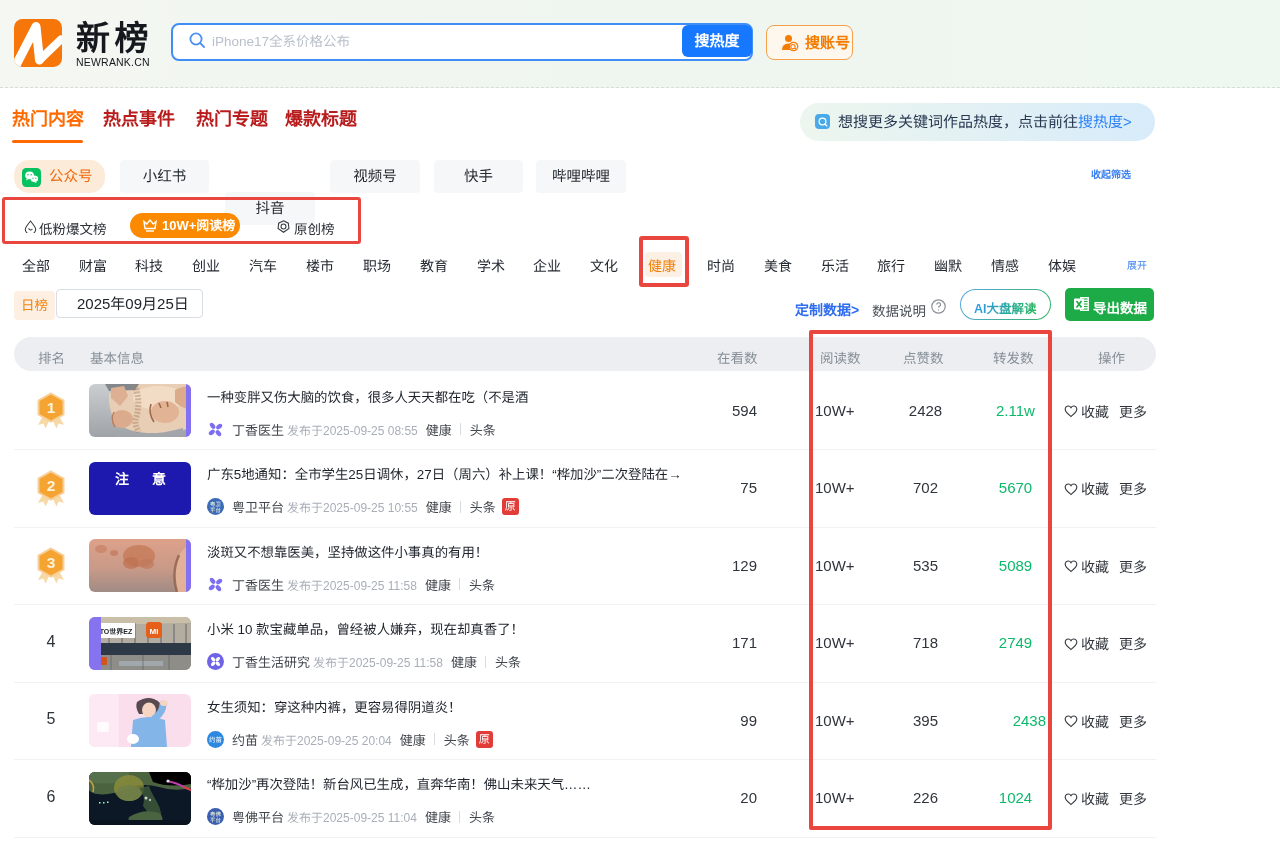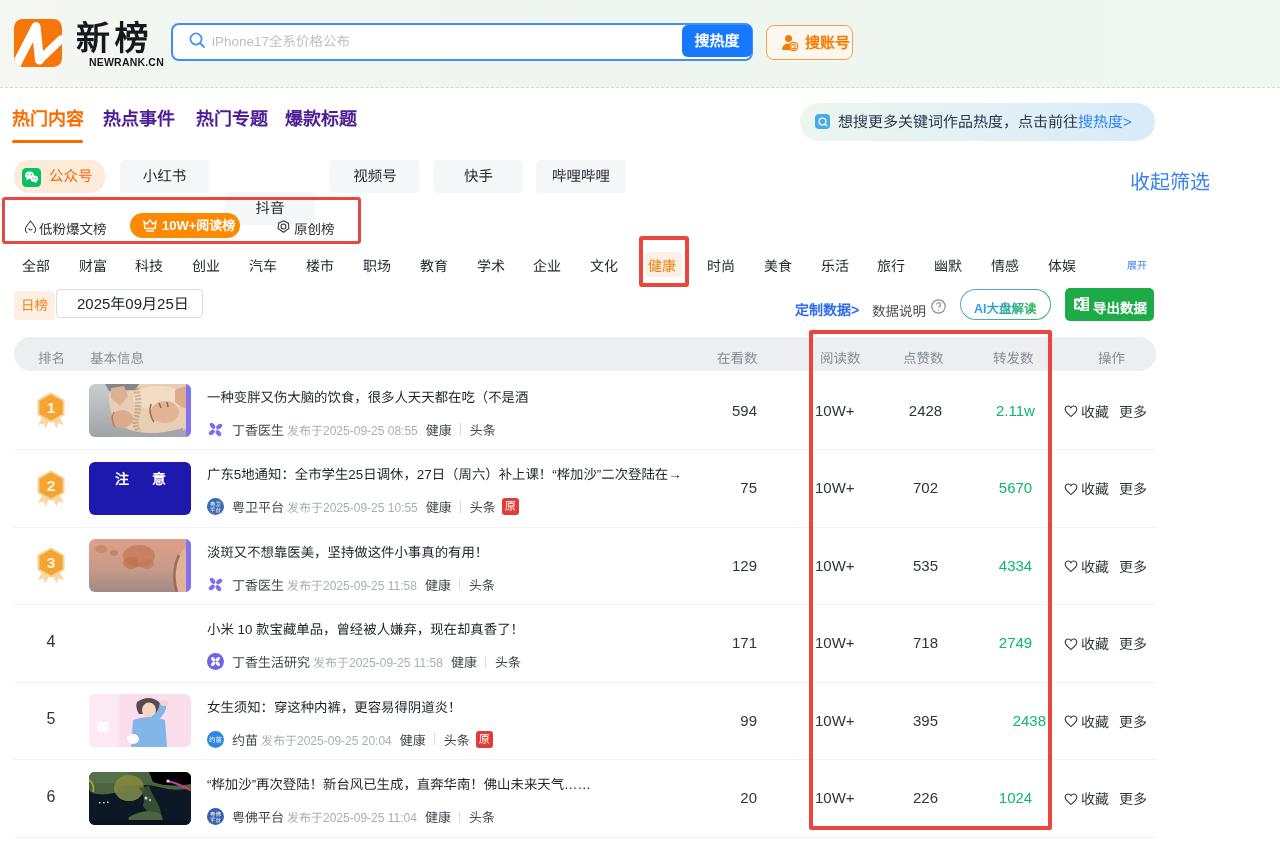--- a/index.html
+++ b/index.html
@@ -4,21 +4,21 @@
 <style>
 *{margin:0;padding:0;box-sizing:border-box;font-family:"Liberation Sans",sans-serif;}
 html,body{width:1280px;height:851px;background:#fff;overflow:hidden;}
 .abs{position:absolute;}
 body{position:relative;}
 .hdr{left:0;top:0;width:1280px;height:88px;background:linear-gradient(90deg,#f4f7f2 0%,#eff5ef 45%,#eff7f1 100%);border-bottom:1px dashed #d5ddd5;}
 .srch{left:171px;top:23px;width:582px;height:38px;background:#fff;border:2px solid #3f8ef8;border-radius:8px;}
 .ph{left:212px;top:27px;width:300px;height:30px;line-height:30px;font-size:13.5px;color:#b9c0ca;}
 .btn-hot{left:682px;top:25px;width:70px;height:32px;background:#1677ff;border-radius:6px;color:#fff;font-size:15px;font-weight:bold;text-align:center;line-height:32px;}
 .btn-acct{left:766px;top:25px;width:87px;height:35px;border:1px solid #f6a04b;background:#fdf7ee;border-radius:8px;color:#f57c00;font-size:15px;font-weight:bold;line-height:33px;padding-left:38px;}
-.nav{top:104px;font-size:18px;font-weight:bold;color:#4c1d95;letter-spacing:0;}
+.nav{top:104px;font-size:18px;font-weight:bold;color:#b91c1c;letter-spacing:0;}
 .nav.on{color:#ff6a00;}
 .navline{left:12px;top:140px;width:71px;height:3px;background:#ff6a00;border-radius:2px;}
 .banner{left:800px;top:103px;width:355px;height:38px;border-radius:19px;background:linear-gradient(90deg,#edf6ee,#d7ebfa);line-height:38px;padding-left:38px;font-size:15px;color:#273750;}
 .banner b{color:#2e82f5;font-weight:normal;}
 .tab{top:160px;height:33px;background:#f6f7f9;border-radius:4px;text-align:center;line-height:33px;font-size:14.5px;color:#262b33;}
 .tab.gzh{background:#fcebd9;color:#f06a0c;text-align:left;border-radius:15px;}
 .blue{color:#3a80f0;}
 .redbox{border:3px solid #e8463f;border-radius:3px;z-index:50;}
 .fitem{top:218px;font-size:13.5px;color:#2b3036;}
 .obtn{left:130px;top:213px;width:110px;height:25px;background:#fc8a00;border-radius:13px;color:#fff;font-weight:bold;font-size:13px;line-height:25px;padding-left:32px;}
@@ -53,21 +53,21 @@
         <rect x="0" y="0" width="48" height="48" rx="8.5"></rect>
       </clipPath>
     </defs>
 <rect x="0" y="0" width="48" height="48" rx="8.5" fill="#f7760a"></rect>
 <g clip-path="url(#rr)">
 <path d="M-2,54 L22,7.5 L25.5,41" fill="none" stroke="#fff" stroke-width="9" stroke-linecap="round" stroke-linejoin="round"></path>
 <path d="M25.5,41 L47,20.5" fill="none" stroke="#fff" stroke-width="8" stroke-linecap="round"></path>
 </g>
 </svg>
 <div class="abs" style="left:76px;top:18px;font-size:34px;line-height:40px;font-weight:bold;color:#15181d;letter-spacing:4.5px;">新榜</div>
-<div class="abs" style="left:89px;top:56px;font-size:10.5px;font-weight:bold;color:#15181d;letter-spacing:0.2px;">NEWRANK.CN</div>
+<div class="abs" style="left:76px;top:56px;font-size:10.5px;font-weight:normal;color:#15181d;letter-spacing:0.2px;">NEWRANK.CN</div>
 <div class="abs srch"></div>
 <svg class="abs" style="left:188px;top:31px" width="19" height="19" viewBox="0 0 19 19" fill="none" stroke="#4a90f5" stroke-width="1.8">
     <circle cx="8" cy="8" r="5.6"></circle>
     <path d="M12.2,12.2 L16,16" stroke-linecap="round"></path>
   </svg>
 <div class="abs ph">iPhone17全系价格公布</div>
 <div class="abs btn-hot">搜热度</div>
 <div class="abs btn-acct">搜账号</div>
 <svg class="abs" style="left:780px;top:33px" width="20" height="20" viewBox="0 0 20 20">
 <circle cx="8.5" cy="5.5" r="3.5" fill="#f57c00"></circle>
@@ -98,21 +98,21 @@
 <circle cx="6" cy="6.7" r=".75" fill="#05c160"></circle>
     <circle cx="9.2" cy="6.7" r=".75" fill="#05c160"></circle>
 <circle cx="11" cy="10.2" r=".65" fill="#05c160"></circle>
     <circle cx="13.8" cy="10.2" r=".65" fill="#05c160"></circle>
 </svg>
 <div class="abs tab" style="left:120px;width:89px;">小红书</div>
 <div class="abs tab" style="left:225px;width:90px;margin-top:32px;">抖音</div>
 <div class="abs tab" style="left:330px;width:90px;">视频号</div>
 <div class="abs tab" style="left:434px;width:89px;">快手</div>
 <div class="abs tab" style="left:536px;width:90px;">哔哩哔哩</div>
-<div class="abs blue" style="left:1130px;top:166px;font-size:20px;">收起筛选</div>
+<div class="abs blue" style="left:1091px;top:166px;font-size:10px;font-weight:bold;">收起筛选</div>
 
 <div class="abs redbox" style="left:2px;top:197px;width:359px;height:47px;"></div>
 <svg class="abs" style="left:24px;top:220px" width="13" height="13" viewBox="0 0 19 19" fill="none" stroke="#343a40" stroke-width="1.5">
 <path d="M9.5,1.5 Q13,6 15.5,9.5 a7.3,7.3 0 1 1 -12,0 Q6,6 9.5,1.5 Z"></path>
 <path d="M7,12 a2.8,2.8 0 0 0 5.3,1"></path>
 </svg>
 <div class="abs fitem" style="left:39px;">低粉爆文榜</div>
 <div class="abs obtn">10W+阅读榜</div>
 <svg class="abs" style="left:142px;top:218px" width="16" height="15" viewBox="0 0 16 15" fill="none" stroke="#fff" stroke-width="1.4">
 <path d="M2,3.5 L4.8,6 L8,2 L11.2,6 L14,3.5 L13,10.5 L3,10.5 Z"></path>
@@ -306,30 +306,46 @@
       </svg>
       <span class="nm">丁香医生</span>
       <span class="tm">发布于2025-09-25 11:58</span>
       <span style="margin-left:8px">健康</span>
       <span class="sp"></span>
       <span>头条</span>
     </div>
 <div class="abs num" style="left:697px;top:29.5px;width:60px;text-align:right;">129</div>
 <div class="abs num" style="left:815px;top:29.5px;">10W+</div>
 <div class="abs num" style="left:895px;top:29.5px;width:61px;text-align:center;">535</div>
-<div class="abs num green" style="left:985px;top:29.5px;width:61px;text-align:center;">4334</div>
+<div class="abs num green" style="left:985px;top:29.5px;width:61px;text-align:center;">5089</div>
 <svg class="abs" style="left:1064px;top:33px" width="14" height="13" viewBox="0 0 16 15" fill="none" stroke="#33383f" stroke-width="1.3">
 <path d="M8,13.2 C5,10.8 1.3,8.2 1.3,4.9 C1.3,2.7 3,1.2 4.9,1.2 C6.3,1.2 7.4,2 8,3.1 C8.6,2 9.7,1.2 11.1,1.2 C13,1.2 14.7,2.7 14.7,4.9 C14.7,8.2 11,10.8 8,13.2 Z"></path>
     </svg>
 <div class="abs act" style="left:1081px;top:28.5px;">收藏</div>
 <div class="abs act" style="left:1119px;top:28.5px;">更多</div>
 <div class="abs sep" style="top:77.0px;"></div>
 </div>
 <div class="abs row" style="top:604.5px;">
 <div class="abs rank" style="left:44px;top:28px;width:14px;text-align:center;">4</div>
+<div class="abs thumb" style="top:12px;"><svg width="102" height="53" viewBox="0 0 102 53">
+<rect width="102" height="53" fill="#aca69c"></rect>
+<path d="M12,0 L102,0 L102,6 L12,8 Z" fill="#c9bfa9"></path>
+<rect x="12" y="7" width="90" height="19" fill="#b3aca1"></rect>
+<path d="M20,7 L20,26 M33,7 L33,26 M46,6 L46,26 M59,6 L59,26 M72,6 L72,26 M85,7 L85,26 M97,7 L97,26" stroke="#3c4450" stroke-width="1.2" opacity=".55"></path>
+<rect x="12" y="26" width="90" height="12" fill="#2d3947"></rect>
+<rect x="12" y="38" width="90" height="15" fill="#8e8d88"></rect>
+<rect x="30" y="44" width="44" height="5" fill="#a0a8ad"></rect>
+<path d="M22,38 L22,53 M54,38 L54,53 M80,38 L80,53" stroke="#565e66" stroke-width="1" opacity=".6"></path>
+<rect x="8" y="6" width="38" height="15" fill="#fdfdfd"></rect>
+<text x="27" y="16.5" font-size="7" font-weight="bold" fill="#23262b" text-anchor="middle">TO世界EZ</text>
+<rect x="57" y="5" width="16" height="16" rx="3.5" fill="#e65f1a"></rect>
+<text x="65" y="16.5" font-size="8" fill="#fff" text-anchor="middle" font-weight="bold">MI</text>
+<rect x="11" y="40" width="7" height="8" rx="1" fill="#d2541e"></rect>
+<rect width="12" height="53" fill="#8573f0"></rect>
+</svg></div>
 <div class="abs title" style="top:13.5px;">小米 10 款宝藏单品，曾经被人嫌弃，现在却真香了！</div>
 <div class="abs meta" style="top:48.5px;">
       <svg width="17" height="17" viewBox="0 0 17 17">
         <circle cx="8.5" cy="8.5" r="8.5" fill="#6f63e6"></circle>
 <g fill="#fff">
           <ellipse cx="6.2" cy="6.2" rx="1.7" ry="2.6" transform="rotate(-45 6.2 6.2)"></ellipse>
 <ellipse cx="10.8" cy="6.2" rx="1.7" ry="2.6" transform="rotate(45 10.8 6.2)"></ellipse>
 <ellipse cx="10.8" cy="10.8" rx="1.7" ry="2.6" transform="rotate(-45 10.8 10.8)"></ellipse>
 <ellipse cx="6.2" cy="10.8" rx="1.7" ry="2.6" transform="rotate(45 6.2 10.8)"></ellipse>
         </g>

